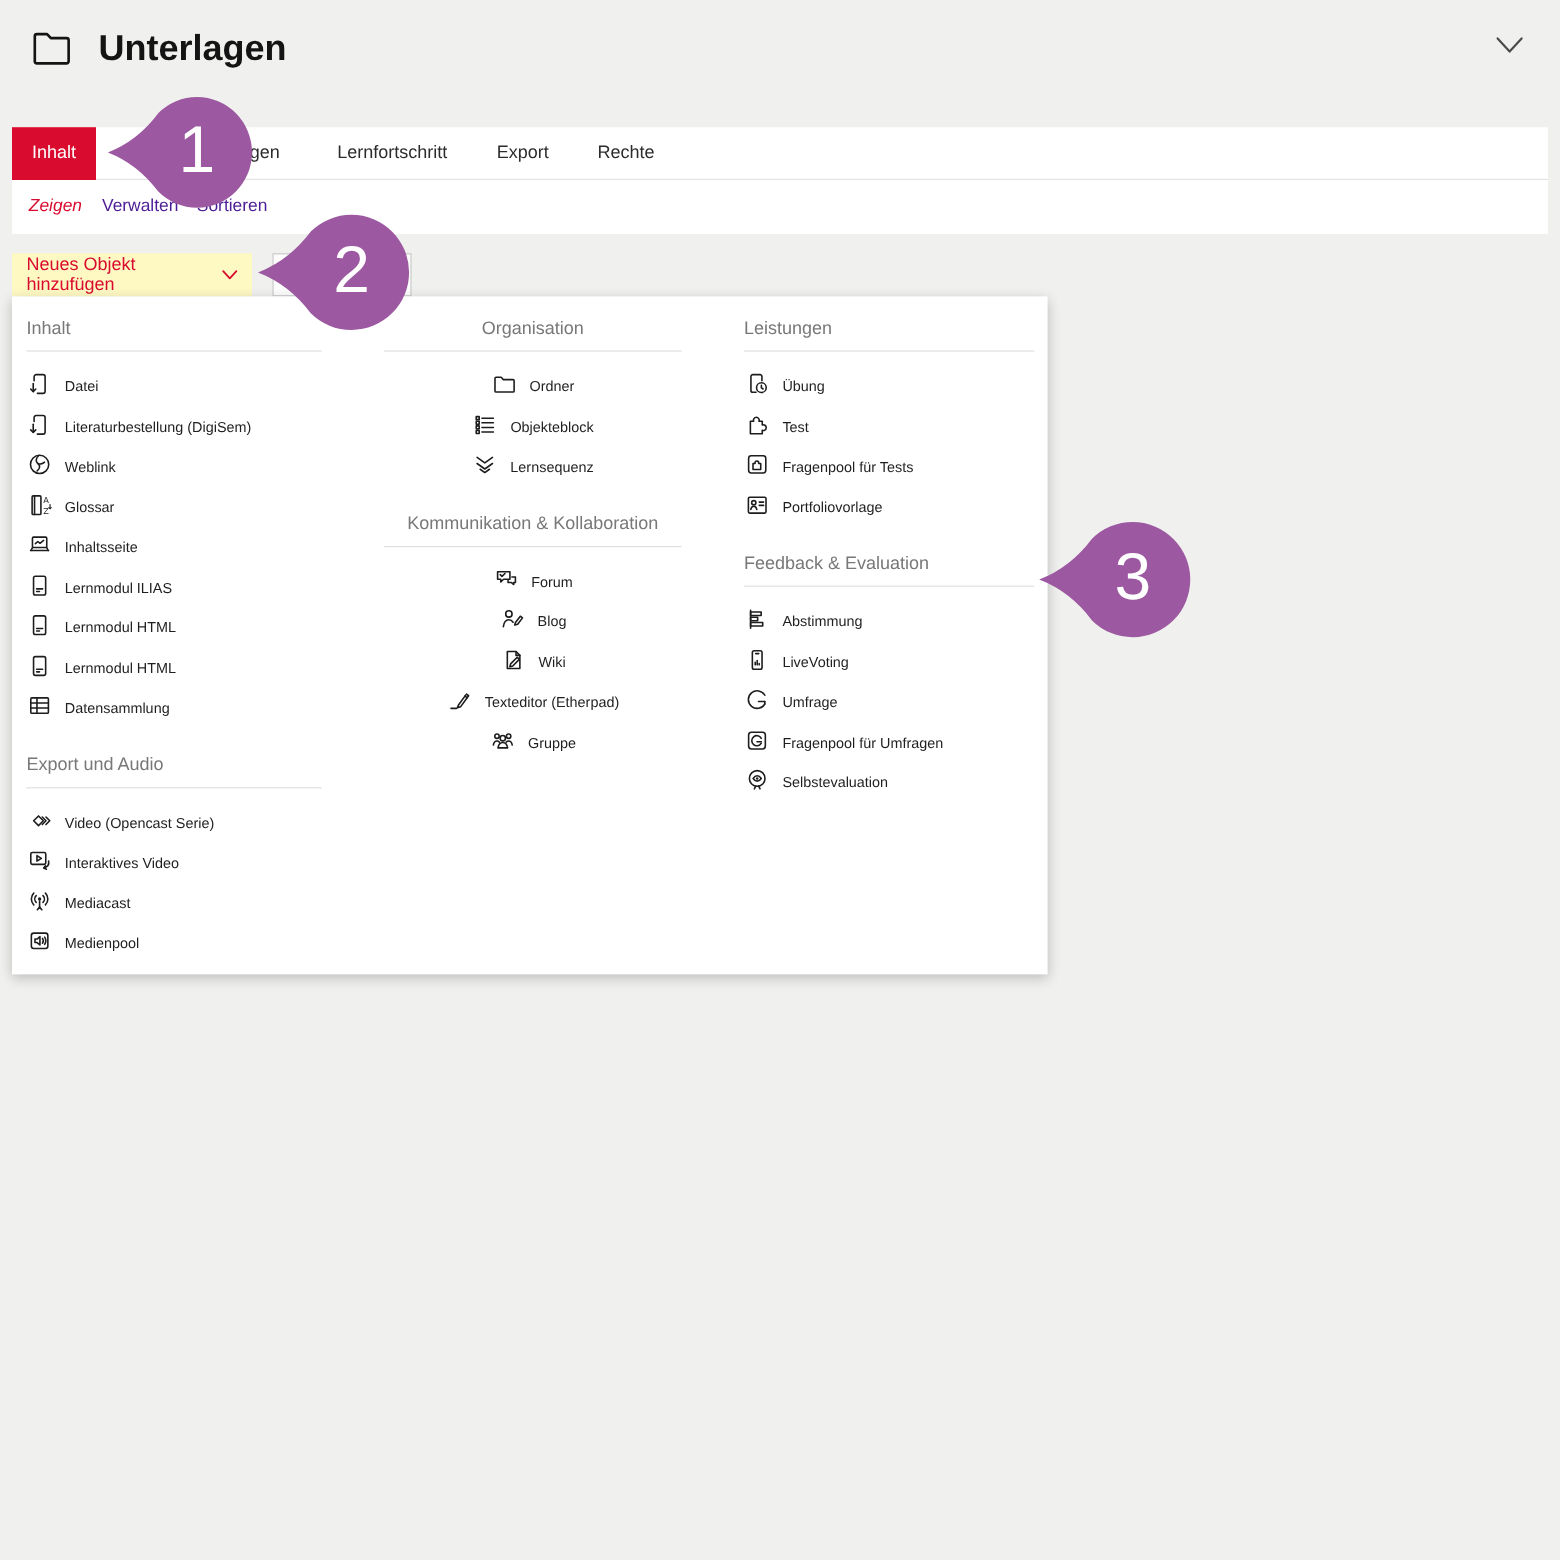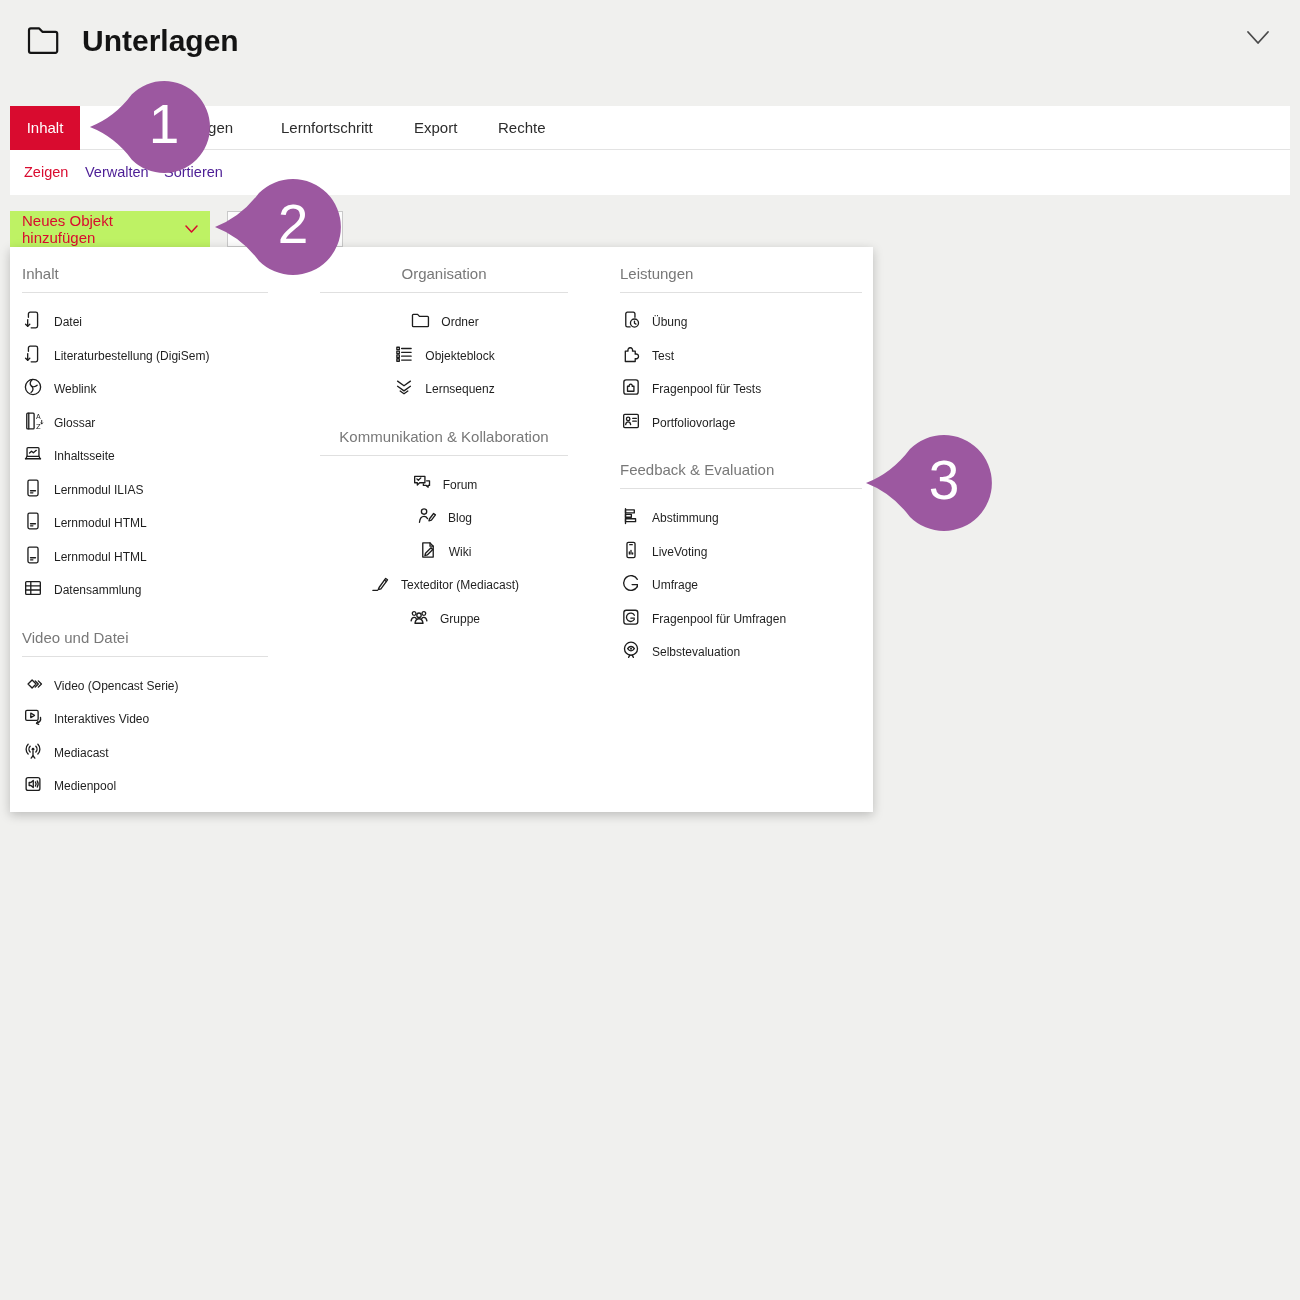--- a/index.html
+++ b/index.html
@@ -12,24 +12,24 @@
   .folder-ic { position:absolute; left:26px; top:24px; width:34px; height:32px; }
   .page-title { position:absolute; left:82px; top:24px; font-size:30px; font-weight:700; color:#141414; line-height:34px; }
   .collapse-ic { position:absolute; right:30px; top:30px; width:24px; height:16px; cursor:pointer; }
 
   
   .tabbar { position:absolute; left:10px; right:10px; top:106px; height:44px; background:#fff; border-bottom:1px solid #e3e3e3; }
   .tab-active { position:absolute; left:0; top:0; width:70px; height:44px; background:var(--accent-red,#d90b2f); color:#fff; font-size:15px; text-align:center; line-height:44px; cursor:pointer; }
   .tab { position:absolute; top:0; height:44px; line-height:44px; font-size:15px; color:#2c2c2c; cursor:pointer; white-space:nowrap; }
   .subtabbar { position:absolute; left:10px; right:10px; top:150px; height:45px; background:#fff; }
   .subtab { position:absolute; top:0; height:45px; line-height:45px; font-size:14.5px; color:#4c1d95; cursor:pointer; white-space:nowrap; }
-  .subtab.active { color:var(--accent-red,#d90b2f); }
-
-  
-  .add-btn { position:absolute; left:10px; top:211px; width:200px; height:36px; background:#bef264; display:flex; align-items:center; gap:7px; padding:0 12px; font-size:15px; color:var(--accent-red,#d90b2f); cursor:pointer; z-index:6; }
+  .subtab.active { color:var(--accent-red,#d90b2f);font-style:italic; }
+
+  
+  .add-btn { position:absolute; left:10px; top:211px; width:200px; height:36px; background:#fef9c3; display:flex; align-items:center; gap:7px; padding:0 12px; font-size:15px; color:var(--accent-red,#d90b2f); cursor:pointer; z-index:6; }
   .add-btn svg { width:13px; height:9px; flex:0 0 auto; }
   .hidden-btn { position:absolute; left:227px; top:211px; width:116px; height:36px; background:#fcfcfc; border:1px solid #c9c9c9; z-index:5; }
 
   
   .panel { position:absolute; left:10px; top:247px; width:863px; height:565px; background:#fff; box-shadow:0 3px 10px rgba(0,0,0,.22); z-index:10; }
   .col { position:absolute; top:0; height:100%; }
   .col0 { left:12px;  width:246px; }
   .col1 { left:310px; width:248px;text-align:center; }
   .col2 { left:610px; width:242px; }
   .sec-title { padding-top:17px; padding-bottom:8px; font-size:15px; line-height:20px; color:#787878; }
@@ -260,21 +260,21 @@
           <a class="mi"><svg class="ic">
               <use href="#learning-module-icon"></use>
             </svg><span class="mi-label">Lernmodul HTML</span></a>
           <a class="mi"><svg class="ic">
               <use href="#learning-module-icon"></use>
             </svg><span class="mi-label">Lernmodul HTML</span></a>
           <a class="mi"><svg class="ic">
               <use href="#data-table-icon"></use>
             </svg><span class="mi-label">Datensammlung</span></a>
         </div>
-        <div class="sec-title">Video und Datei</div>
+        <div class="sec-title">Export und Audio</div>
         <div class="sec-hr"></div>
         <div class="sec-items">
           <a class="mi"><svg class="ic">
               <use href="#opencast-video-icon"></use>
             </svg><span class="mi-label">Video (Opencast Serie)</span></a>
           <a class="mi"><svg class="ic">
               <use href="#interactive-video-icon"></use>
             </svg><span class="mi-label">Interaktives Video</span></a>
           <a class="mi"><svg class="ic">
               <use href="#broadcast-icon"></use>
@@ -305,21 +305,21 @@
               <use href="#forum-icon"></use>
             </svg><span class="mi-label">Forum</span></a>
           <a class="mi"><svg class="ic">
               <use href="#blog-icon"></use>
             </svg><span class="mi-label">Blog</span></a>
           <a class="mi"><svg class="ic">
               <use href="#wiki-icon"></use>
             </svg><span class="mi-label">Wiki</span></a>
           <a class="mi"><svg class="ic">
               <use href="#text-editor-icon"></use>
-            </svg><span class="mi-label">Texteditor (Mediacast)</span></a>
+            </svg><span class="mi-label">Texteditor (Etherpad)</span></a>
           <a class="mi"><svg class="ic">
               <use href="#group-icon"></use>
             </svg><span class="mi-label">Gruppe</span></a>
         </div>
       </div>
     <div class="col col2">
         <div class="sec-title">Leistungen</div>
         <div class="sec-hr"></div>
         <div class="sec-items">
           <a class="mi"><svg class="ic">

